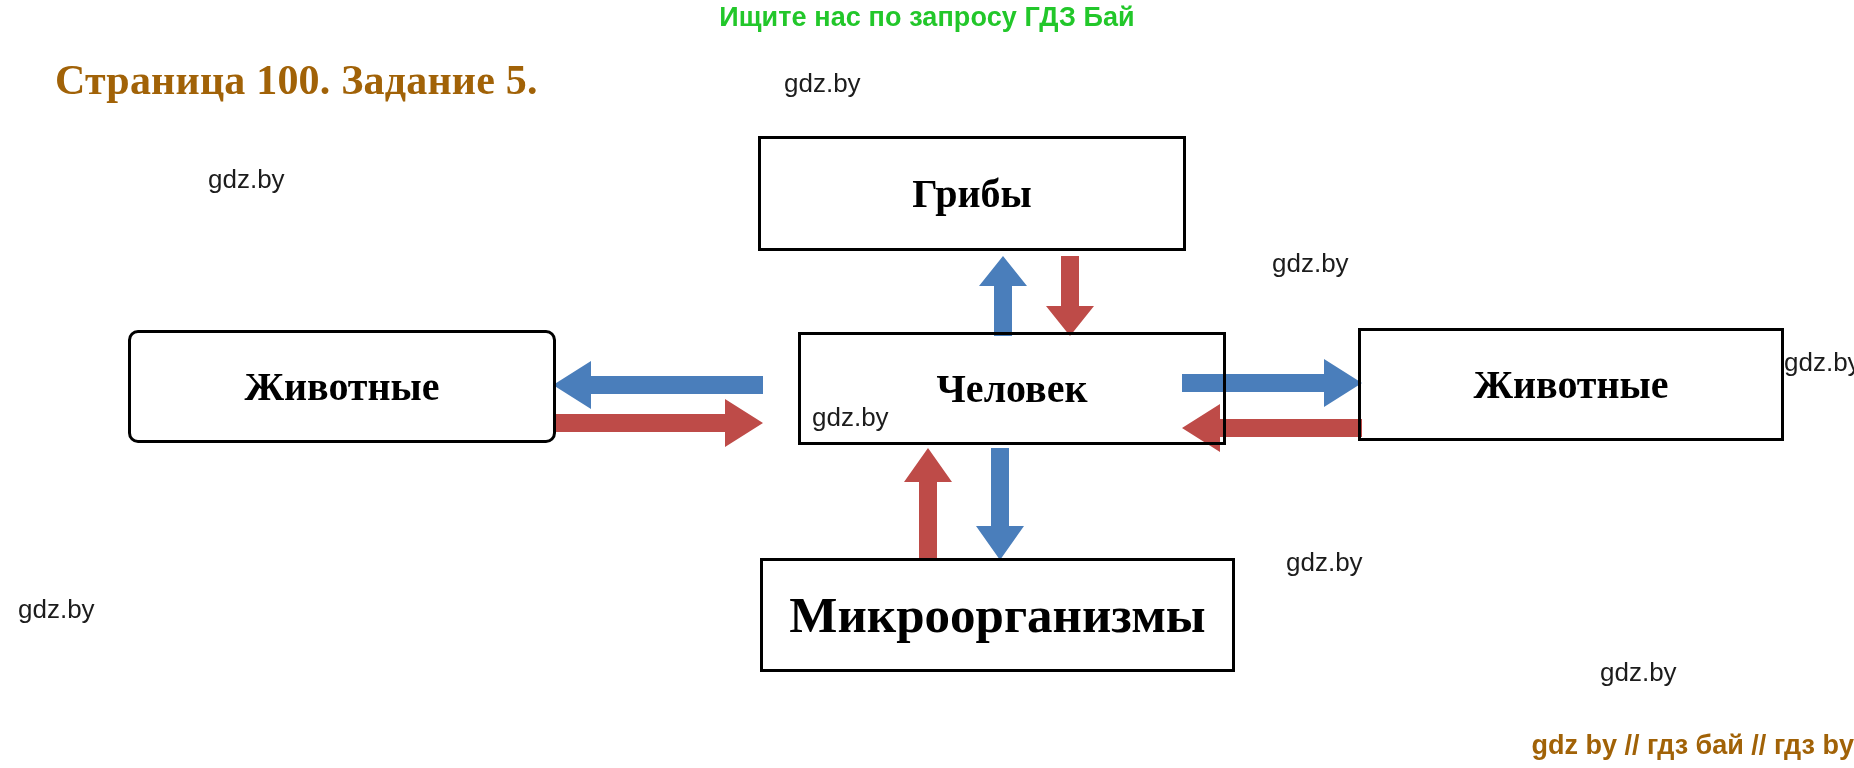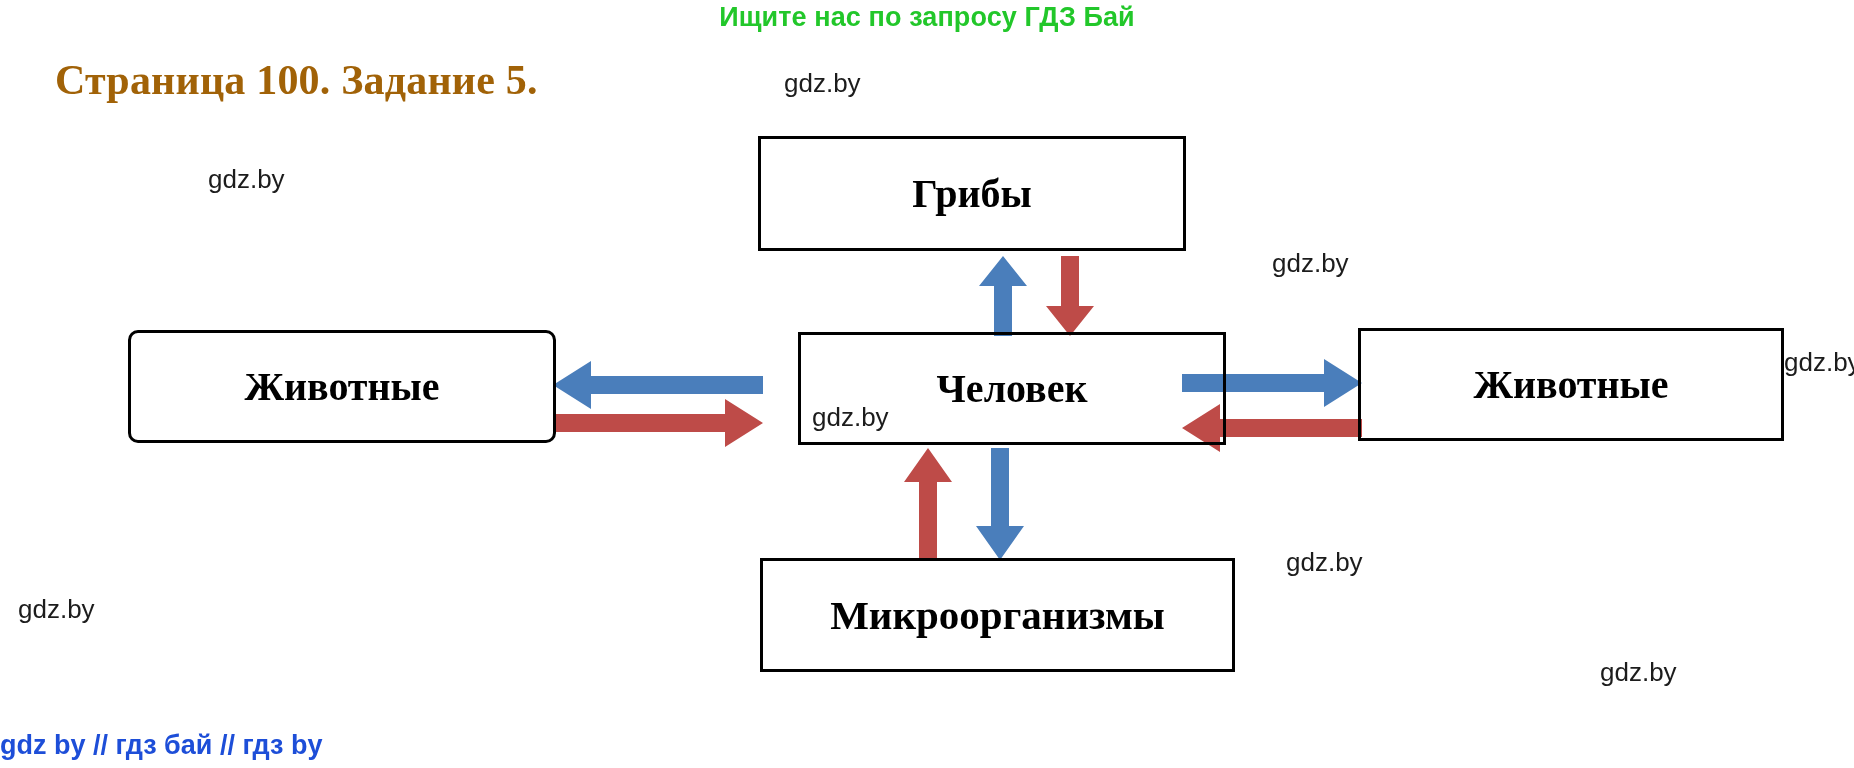--- a/index.html
+++ b/index.html
@@ -49,25 +49,25 @@
     white-space: nowrap;
     letter-spacing: 0.2px;
   }
 
   
   .footer-banner {
     position: absolute;
     left: 0;
     top: 730px;
     width: 1854px;
-    text-align: left;
+    text-align: right;
     font-family: "Liberation Sans", sans-serif;
     font-size: 27px;
     font-weight: 600;
-    color: #1d4ed8;
+    color: #a16207;
     white-space: nowrap;
   }
 
   
   .wm {
     position: absolute;
     font-family: "Liberation Sans", sans-serif;
     font-size: 26px;
     font-weight: 400;
     color: #1c1c1c;
@@ -93,21 +93,21 @@
     white-space: nowrap;
     line-height: 1;
   }
 
   #node-griby      { left: 758px;  top: 136px; width: 428px; height: 115px; }
   #node-chelovek   { left: 758px;  top: 332px; width: 428px; height: 113px; margin-left: 40px; }
   #node-zhivotnye  { left: 128px;  top: 330px; width: 428px; height: 113px; border-radius: 10px; }
   #node-rasteniya  { left: 1358px; top: 328px; width: 426px; height: 113px; }
   #node-mikro      { left: 760px;  top: 558px; width: 475px; height: 114px; }
 
-  #node-mikro .node-label { font-size: 41px; }
+  #node-mikro .node-label { font-size: 51px; }
 
   
   .arrow {
     position: absolute;
     pointer-events: none;
   }
   .arrow svg { display: block; overflow: visible; }
 </style>
 </head>
 <body>

